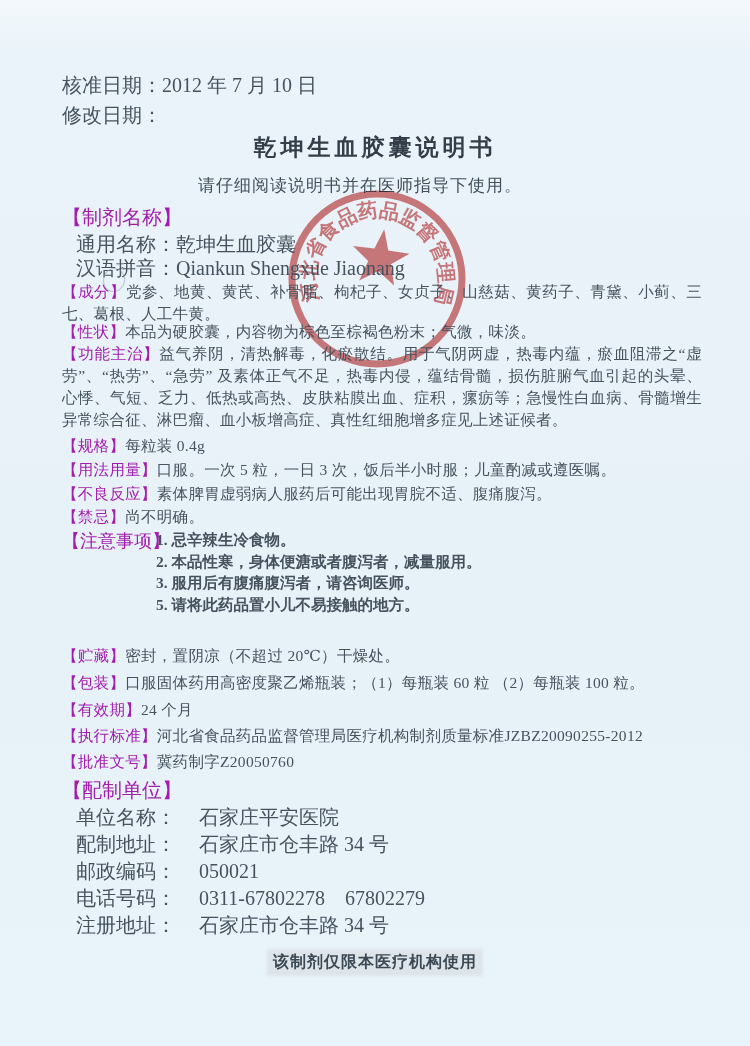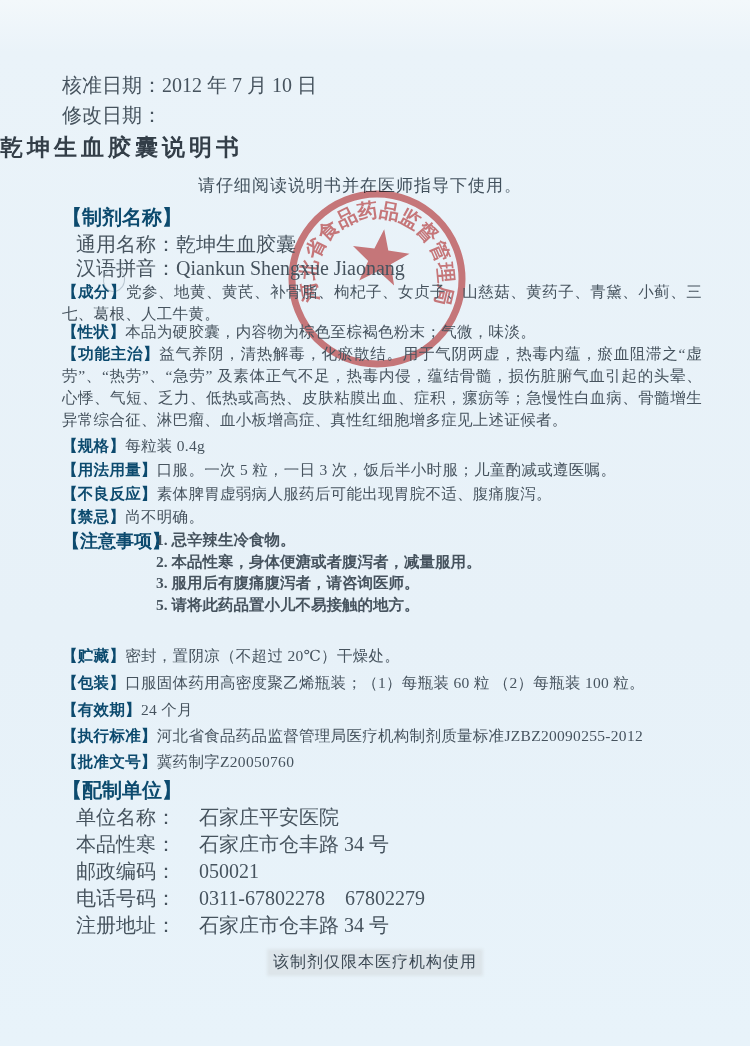--- a/index.html
+++ b/index.html
@@ -5,34 +5,34 @@
   html,body{margin:0;padding:0;}
   body{
     width:750px;height:1046px;position:relative;overflow:hidden;
     background:linear-gradient(180deg,#f3f8fb 0%,#eaf3f9 5%,#e7f1f8 60%,#e8f3fa 100%);
     font-family:"Liberation Serif","DejaVu Serif",serif;
     color:#46535e;
   }
   .line{position:absolute;left:62px;font-size:20px;line-height:22px;white-space:nowrap;}
   .para{position:absolute;left:62px;width:640px;font-size:15.5px;line-height:21.9px;
         text-align:justify;margin:0;letter-spacing:.3px;}
-  .lbl{font-weight:bold;color:#0c4a6e;}
+  .lbl{font-weight:normal;color:#a21caf;}
   .sub{left:76px;}
-  .doc-title{position:absolute;top:132px;left:0;width:750px;
+  .doc-title{position:absolute;top:132px;left:0;width:750px;text-align:center;
     font-size:23px;font-weight:bold;letter-spacing:4px;color:#333e48;}
   .doc-subtitle{position:absolute;top:174px;left:0;width:720px;text-align:center;
     font-size:17px;letter-spacing:1px;color:#41505c;}
   .notes-label{position:absolute;left:62px;top:529px;font-size:18px;}
   .notes-list{position:absolute;left:156px;top:529px;width:548px;margin:0;padding:0;
     list-style:none;font-size:15.5px;line-height:21.7px;color:#46535e;font-weight:bold;}
   .contact-label{display:inline-block;}
   .contact-value{display:inline-block;margin-left:23px;}
   .footer-line{position:absolute;top:951px;left:0;width:750px;text-align:center;}
   .footer-line .hl{display:inline-block;background:#dde5ea;box-shadow:0 0 3px 2px #dde5ea;
-    font-size:16px;font-weight:normal;letter-spacing:1px;color:#3c4954;padding:1px 4px;text-align:center;}
+    font-size:16px;font-weight:bold;letter-spacing:1px;color:#3c4954;padding:1px 4px;text-align:center;}
   .stamp{position:absolute;left:285px;top:189px;width:184px;height:184px;
     opacity:.8;mix-blend-mode:multiply;pointer-events:none;}
   .pencil-mark{position:absolute;left:103px;top:268px;width:20px;height:22px;
     border:1.5px solid rgba(148,164,176,.55);border-radius:50%;transform:rotate(12deg);}
 </style>
 </head>
 <body>
 
 <div class="line" style="top:74px">核准日期：2012 年 7 月 10 日</div>
 <div class="line" style="top:104px">修改日期：</div>
@@ -120,21 +120,21 @@
 </p>
 
 <div class="line" style="top:779px">
   <span class="lbl">【配制单位】</span>
 </div>
 
 <div class="line sub" style="top:806px">
   <span class="contact-label">单位名称：</span><span class="contact-value">石家庄平安医院</span>
 </div>
 <div class="line sub" style="top:833px">
-  <span class="contact-label">本品性寒：</span><span class="contact-value">石家庄市仓丰路 34 号</span>
+  <span class="contact-label">配制地址：</span><span class="contact-value">石家庄市仓丰路 34 号</span>
 </div>
 <div class="line sub" style="top:860px">
   <span class="contact-label">邮政编码：</span><span class="contact-value">050021</span>
 </div>
 <div class="line sub" style="top:887px">
   <span class="contact-label">电话号码：</span><span class="contact-value">0311-67802278　67802279</span>
 </div>
 <div class="line sub" style="top:914px">
   <span class="contact-label">注册地址：</span><span class="contact-value">石家庄市仓丰路 34 号</span>
 </div>

